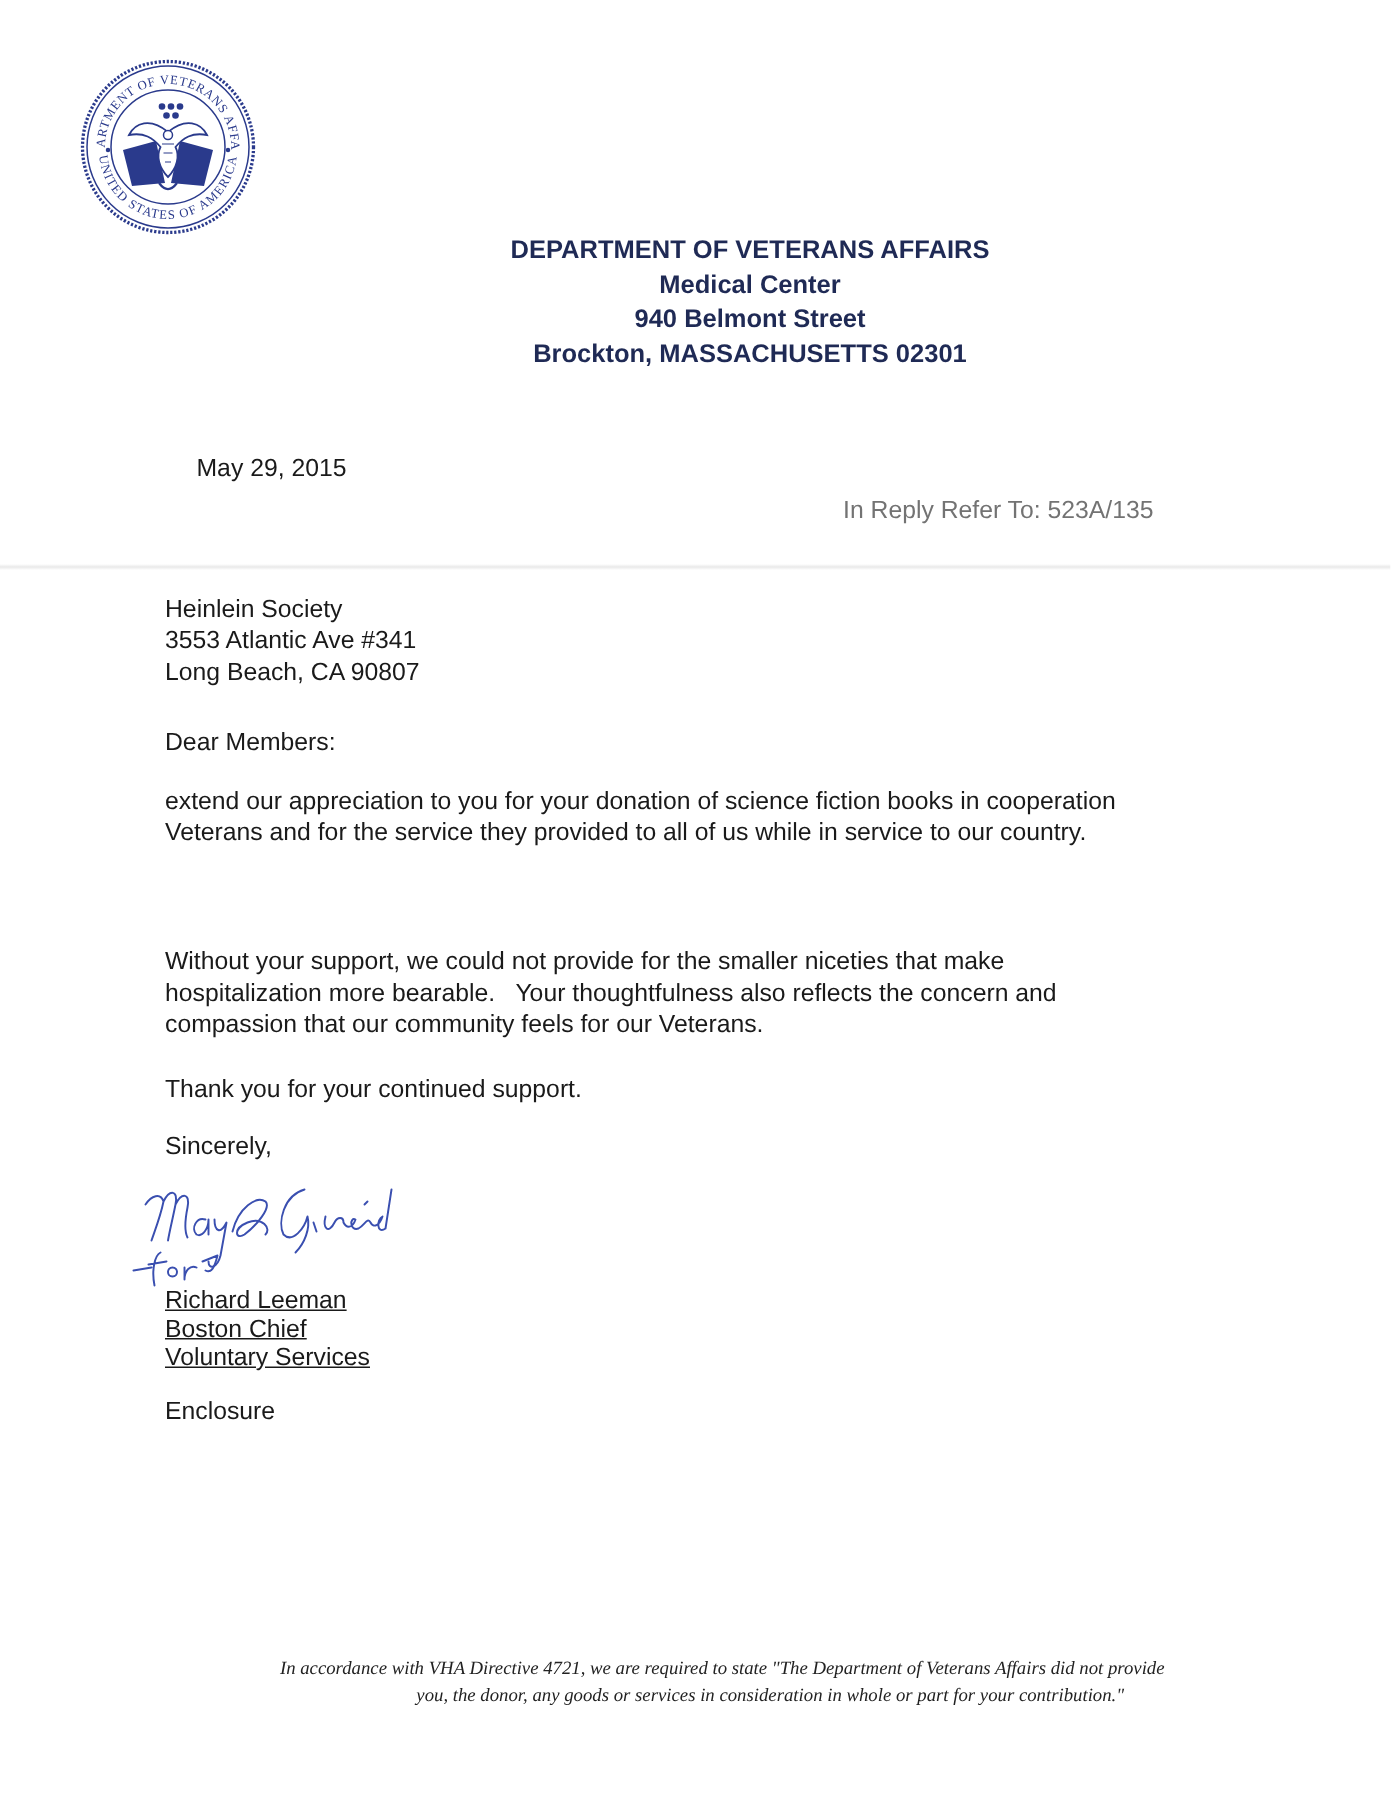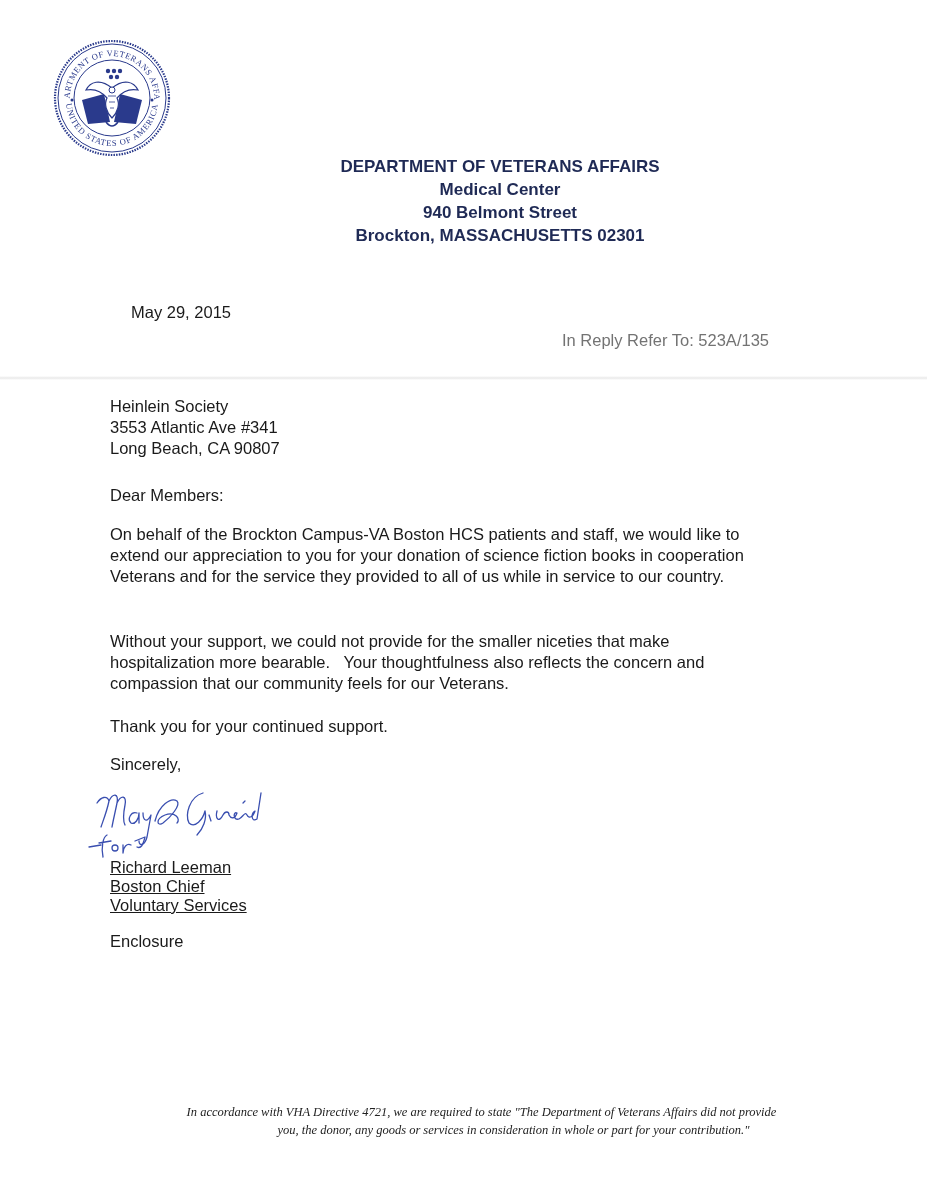--- a/index.html
+++ b/index.html
@@ -93,21 +93,20 @@
 
 <div class="abs addr">
   <div>Heinlein Society</div>
   <div>3553 Atlantic Ave #341</div>
   <div>Long Beach, CA 90807</div>
 </div>
 
 <div class="abs salutation">Dear Members:</div>
 
 <div class="para p1">
-  <div>On behalf of the Brockton Campus-VA Boston HCS patients and staff, we would like to</div>
   <div>extend our appreciation to you for your donation of science fiction books in cooperation</div>
   <div>Veterans and for the service they provided to all of us while in service to our country.</div>
 </div>
 
 <div class="para p2">
   <div>Without your support, we could not provide for the smaller niceties that make</div>
   <div style="white-space: pre;">hospitalization more bearable.   Your thoughtfulness also reflects the concern and</div>
   <div>compassion that our community feels for our Veterans.</div>
 </div>
 

